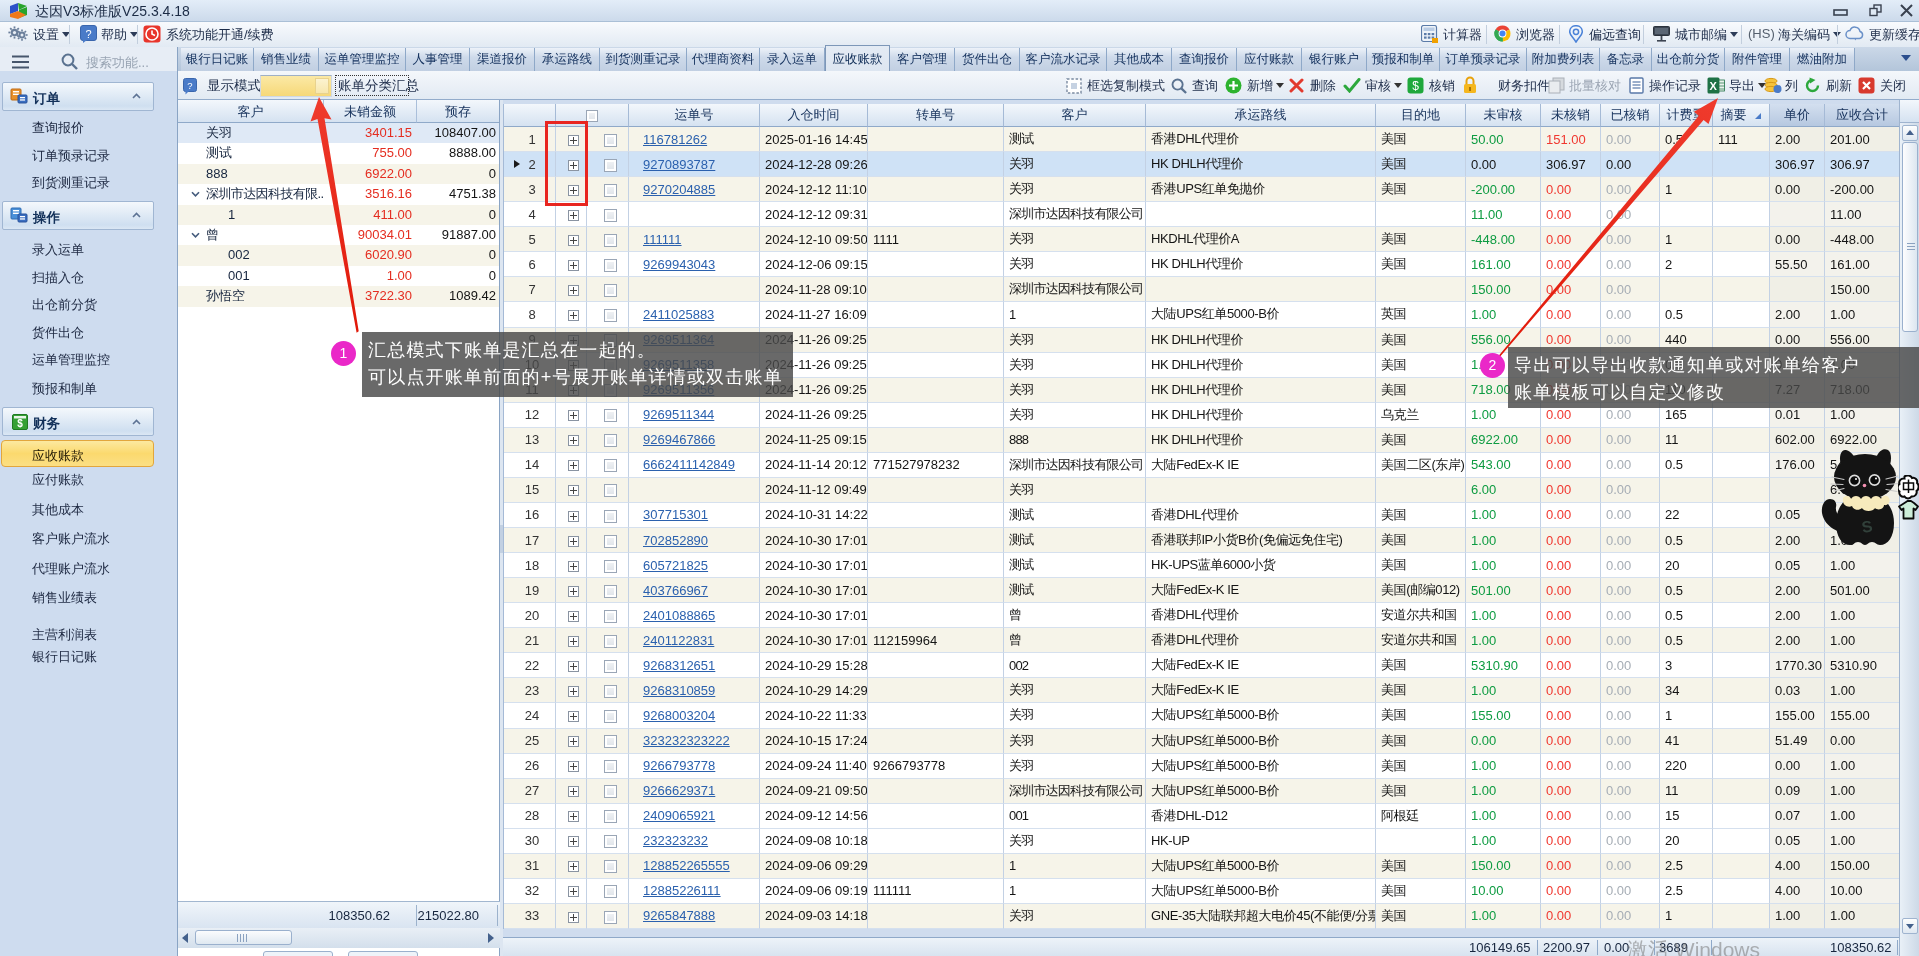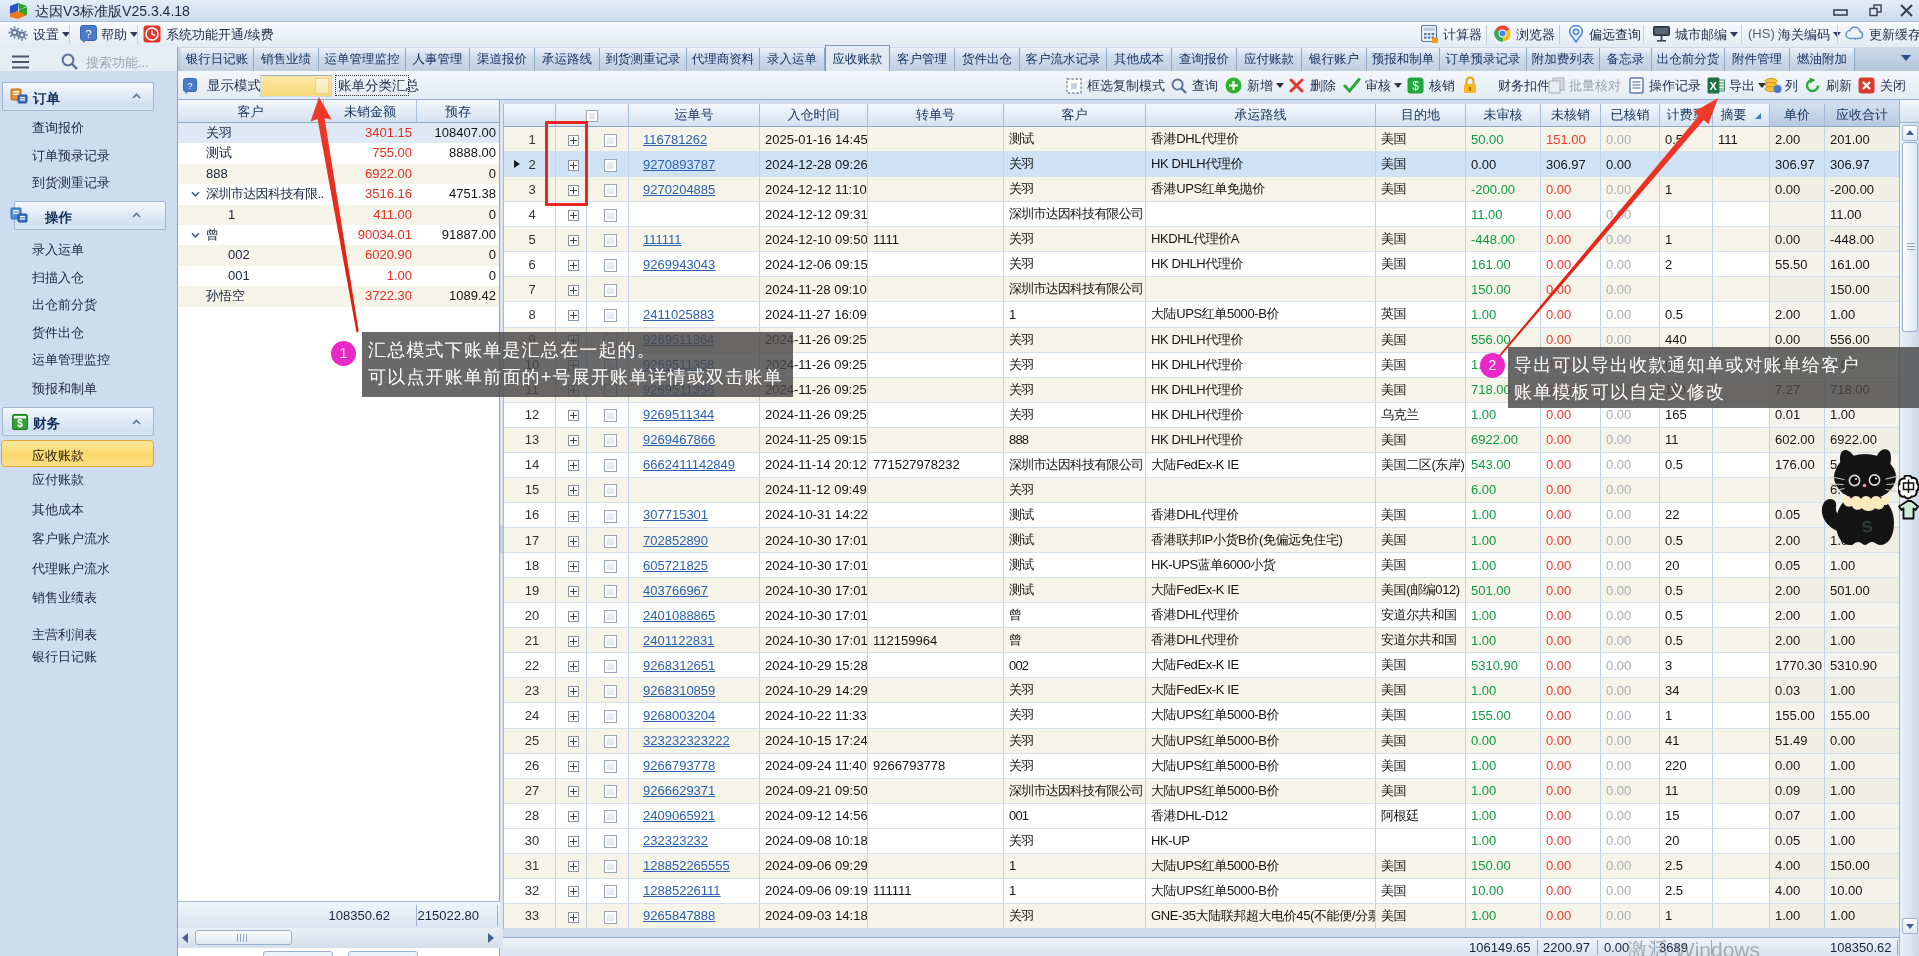--- a/index.html
+++ b/index.html
@@ -328,21 +328,21 @@
 <rect x="8" y="7" width="9" height="8" rx="1" fill="#3a6ec0" stroke="#28529c"></rect>
 <rect x="10" y="9" width="5" height="1.3" fill="#fff"></rect>
     <rect x="10" y="11.3" width="5" height="1.3" fill="#fff"></rect>
   </svg>
 <svg class="abs" style="left:132px;top:93px" width="9" height="6" viewBox="0 0 9 6">
     <path d="M1 5 L4.5 1.5 L8 5" stroke="#5d7394" stroke-width="1.6" fill="none"></path>
   </svg>
 <div class="sitem" style="top:119px;">查询报价</div>
 <div class="sitem" style="top:147px;">订单预录记录</div>
 <div class="sitem" style="top:174px;">到货测重记录</div>
-<div class="shead abs" style="top:201px;margin-left:12px;">
+<div class="shead abs" style="top:201px;">
     <b>操作</b>
   </div>
 <svg class="abs" style="left:10px;top:207px;z-index:3" width="18" height="16" viewBox="0 0 18 16">
 <rect x="1" y="1" width="10" height="11" rx="1" fill="#4a90d8" stroke="#2f6cb4"></rect>
 <rect x="3" y="3" width="6" height="1.4" fill="#fff"></rect>
     <rect x="3" y="5.6" width="6" height="1.4" fill="#fff"></rect>
 <rect x="8" y="7" width="9" height="8" rx="1" fill="#3a6ec0" stroke="#28529c"></rect>
 <rect x="10" y="9" width="5" height="1.3" fill="#fff"></rect>
     <rect x="10" y="11.3" width="5" height="1.3" fill="#fff"></rect>
   </svg>

